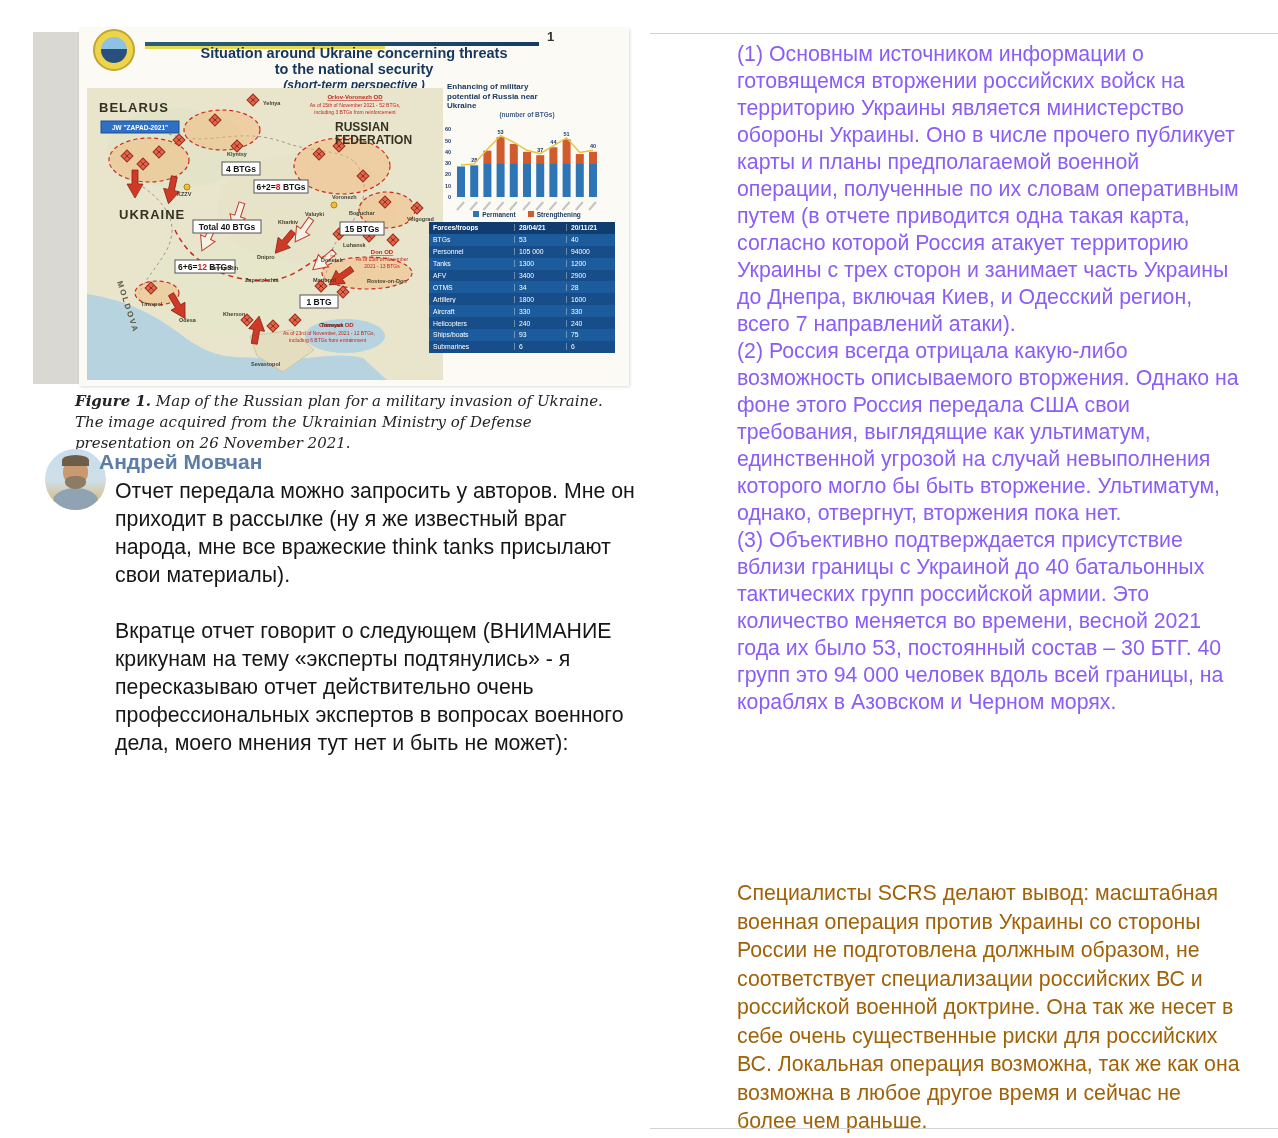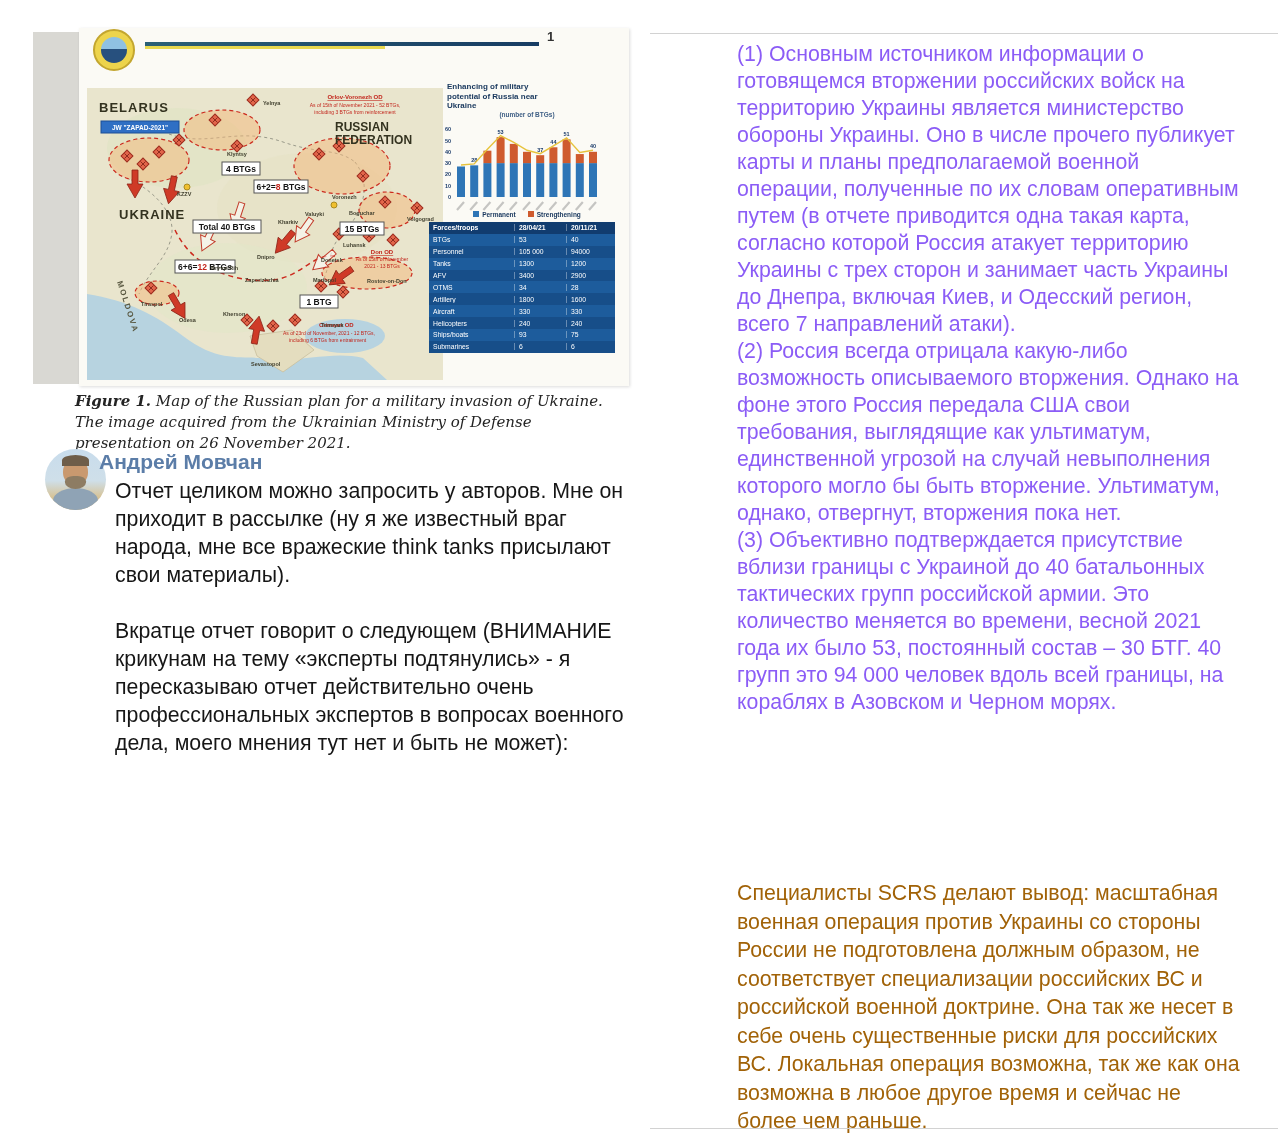--- a/index.html
+++ b/index.html
@@ -78,20 +78,25 @@
 
   <div class="report-shot abs">
     <div class="gray-band abs"></div>
     <div class="paper abs">
 
       <div class="emblem abs"></div>
       <div class="hdr-bar abs"></div>
       <div class="hdr-bar-y abs"></div>
       <div class="page-num abs">1</div>
 
+      <div class="slide-title abs">
+        <div class="t1">Situation around Ukraine concerning threats</div>
+        <div class="t1">to the national security</div>
+        <div class="t3">(short-term perspective )</div>
+      </div>
 
       <svg class="abs" style="left:8px;top:60px;" width="356" height="292" viewBox="0 0 356 292">
         <defs>
           <g id="dm">
             <rect x="-4.2" y="-4.2" width="8.4" height="8.4" transform="rotate(45)" fill="#e2654a" stroke="#9c2c1e" stroke-width="1"></rect>
             <path d="M-2.5,-2.5 L2.5,2.5 M-2.5,2.5 L2.5,-2.5" stroke="#7a1f14" stroke-width="0.8"></path>
           </g>
           <g id="ar">
               <path d="M-3,-16 L3,-16 L3,-2 L8,-2 L0,12 L-8,-2 L-3,-2 Z" fill="#cf3a27" stroke="#8e2418" stroke-width="0.8"></path>
             </g>
@@ -356,21 +361,21 @@
 
   <div class="avatar abs">
     <div class="av-body abs"></div>
     <div class="av-head abs"></div>
     <div class="av-hair abs"></div>
     <div class="av-beard abs"></div>
   </div>
   <div class="author abs">Андрей Мовчан</div>
 
   <div class="left-text abs">
-    <p>Отчет целиком можно запросить у авторов. Мне он приходит в рассылке (ну я же известный враг народа, мне все вражеские think tanks присылают свои материалы).</p>
+    <p>Отчет передала можно запросить у авторов. Мне он приходит в рассылке (ну я же известный враг народа, мне все вражеские think tanks присылают свои материалы).</p>
     <p>Вкратце отчет говорит о следующем (ВНИМАНИЕ крикунам на тему «эксперты подтянулись» - я пересказываю отчет действительно очень профессиональных экспертов в вопросах военного дела, моего мнения тут нет и быть не может):</p>
   </div>
 
   <div class="hline abs" style="left:650px;top:33px;width:628px;"></div>
 
   <div class="rtext1 abs">
     <p>(1) Основным источником информации о готовящемся вторжении российских войск на территорию Украины является министерство обороны Украины. Оно в числе прочего публикует карты и планы предполагаемой военной операции, полученные по их словам оперативным путем (в отчете приводится одна такая карта, согласно которой Россия атакует территорию Украины с трех сторон и занимает часть Украины до Днепра, включая Киев, и Одесский регион, всего 7 направлений атаки).</p>
     <p>(2) Россия всегда отрицала какую-либо возможность описываемого вторжения. Однако на фоне этого Россия передала США свои требования, выглядящие как ультиматум, единственной угрозой на случай невыполнения которого могло бы быть вторжение. Ультиматум, однако, отвергнут, вторжения пока нет.</p>
     <p>(3) Объективно подтверждается присутствие вблизи границы с Украиной до 40 батальонных тактических групп российской армии. Это количество меняется во времени, весной 2021 года их было 53, постоянный состав – 30 БТГ. 40 групп это 94 000 человек вдоль всей границы, на кораблях в Азовском и Черном морях.</p>
   </div>

